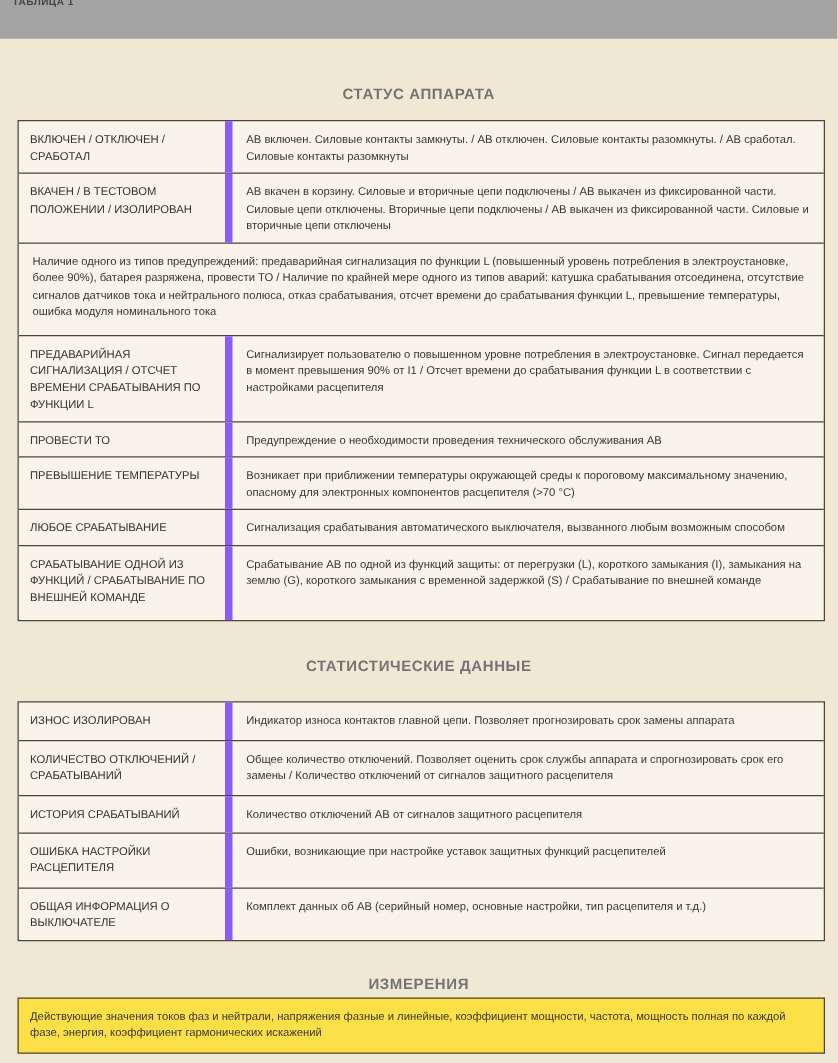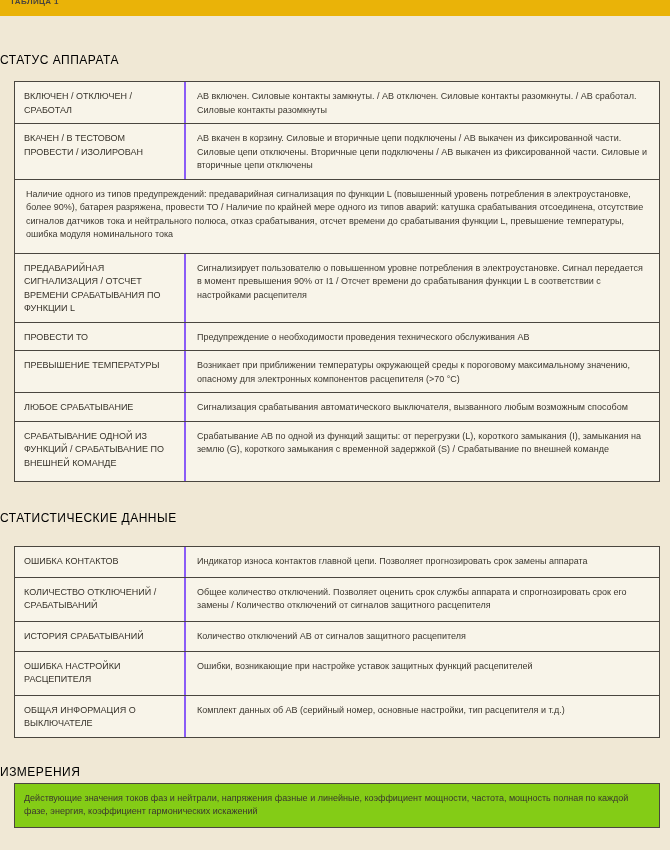--- a/index.html
+++ b/index.html
@@ -5,55 +5,56 @@
   * { box-sizing: border-box; margin: 0; padding: 0; }
   html, body {
     width: 670px; height: 850px;
     background: #f0e8d5;
     font-family: "Liberation Sans", sans-serif;
     overflow: hidden;
   }
   .page { width: 670px; height: 850px; position: relative; }
 
   .topstrip {
-    background: #eab308;
-    height: 16px;
+    background: #a3a3a3;
+    height: 31px;
     overflow: hidden;
   }
   .table-caption {
     font-size: 8px;
     font-weight: bold;
     color: #4a453c;
     letter-spacing: 0.4px;
     margin: -3px 0 0 10px;
   }
 
   .section-title {
+    text-align: center;
     font-size: 12px;
-    font-weight: normal;
-    color: #000000;
+    font-weight: bold;
+    color: #737373;
     letter-spacing: 0.5px;
     line-height: 15px;
   }
   .title-1 { margin: 37px 0 13px; }
   .title-2 { margin: 29px 0 20px; }
   .title-3 { margin: 27px 0 3px; }
 
   .tbl {
     margin: 0 10px 0 14px;
     width: 646px;
     border: 1px solid #4a463f;
     background: #f8f4e9;
   }
   .row { display: flex; border-bottom: 1px solid #4a463f; }
   .row:last-child { border-bottom: none; }
   .cell-l {
     width: 171px;
     flex: 0 0 171px;
-    border-right: 2px solid #8b5cf6;
+    border-right: 6px solid #8b5cf6;
     padding: 8px 8px 6px 9px;
     font-size: 9px;
     line-height: 13.5px;
     color: #36322a;
   }
   .cell-r {
     flex: 1;
     padding: 8px 12px 6px 11px;
     font-size: 9px;
     line-height: 13.5px;
@@ -73,21 +74,21 @@
   .t-stats .row:nth-child(2) { min-height: 44px; }
   .t-stats .row:nth-child(3) { min-height: 30px; }
   .t-stats .row:nth-child(4) { min-height: 44px; }
   .t-stats .row:nth-child(5) { min-height: 38px; }
 
   .measure-box {
     margin: 0 10px 0 14px;
     width: 646px;
     min-height: 45px;
     border: 1px solid #4a463f;
-    background: #84cc16;
+    background: #fde047;
     padding: 8px 12px 6px 9px;
     font-size: 9px;
     line-height: 13.5px;
     color: #3b372f;
   }
 </style>
 </head>
 <body>
 
 <div class="page">
@@ -97,21 +98,21 @@
   </div>
 
   <div class="section-title title-1">СТАТУС АППАРАТА</div>
 
   <div class="tbl t-status">
     <div class="row">
       <div class="cell-l">ВКЛЮЧЕН / ОТКЛЮЧЕН / СРАБОТАЛ</div>
       <div class="cell-r">АВ включен. Силовые контакты замкнуты. / АВ отключен. Силовые контакты разомкнуты. / АВ сработал. Силовые контакты разомкнуты</div>
     </div>
     <div class="row">
-      <div class="cell-l">ВКАЧЕН / В ТЕСТОВОМ ПРОВЕСТИ / ИЗОЛИРОВАН</div>
+      <div class="cell-l">ВКАЧЕН / В ТЕСТОВОМ ПОЛОЖЕНИИ / ИЗОЛИРОВАН</div>
       <div class="cell-r">АВ вкачен в корзину. Силовые и вторичные цепи подключены / АВ выкачен из фиксированной части. Силовые цепи отключены. Вторичные цепи подключены / АВ выкачен из фиксированной части. Силовые и вторичные цепи отключены</div>
     </div>
     <div class="row">
       <div class="cell-r">Наличие одного из типов предупреждений: предаварийная сигнализация по функции L (повышенный уровень потребления в электроустановке, более 90%), батарея разряжена, провести ТО / Наличие по крайней мере одного из типов аварий: катушка срабатывания отсоединена, отсутствие сигналов датчиков тока и нейтрального полюса, отказ срабатывания, отсчет времени до срабатывания функции L, превышение температуры, ошибка модуля номинального тока</div>
     </div>
     <div class="row">
       <div class="cell-l">ПРЕДАВАРИЙНАЯ СИГНАЛИЗАЦИЯ / ОТСЧЕТ ВРЕМЕНИ СРАБАТЫВАНИЯ ПО ФУНКЦИИ L</div>
       <div class="cell-r">Сигнализирует пользователю о повышенном уровне потребления в электроустановке. Сигнал передается в момент превышения 90% от I1 / Отсчет времени до срабатывания функции L в соответствии с настройками расцепителя</div>
     </div>
     <div class="row">
@@ -129,21 +130,21 @@
     <div class="row">
       <div class="cell-l">СРАБАТЫВАНИЕ ОДНОЙ ИЗ ФУНКЦИЙ / СРАБАТЫВАНИЕ ПО ВНЕШНЕЙ КОМАНДЕ</div>
       <div class="cell-r">Срабатывание АВ по одной из функций защиты: от перегрузки (L), короткого замыкания (I), замыкания на землю (G), короткого замыкания с временной задержкой (S) / Срабатывание по внешней команде</div>
     </div>
   </div>
 
   <div class="section-title title-2">СТАТИСТИЧЕСКИЕ ДАННЫЕ</div>
 
   <div class="tbl t-stats">
     <div class="row">
-      <div class="cell-l">ОШИБКА КОНТАКТОВ</div>
+      <div class="cell-l">ИЗНОС ИЗОЛИРОВАН</div>
       <div class="cell-r">Индикатор износа контактов главной цепи. Позволяет прогнозировать срок замены аппарата</div>
     </div>
     <div class="row">
       <div class="cell-l">КОЛИЧЕСТВО ОТКЛЮЧЕНИЙ / СРАБАТЫВАНИЙ</div>
       <div class="cell-r">Общее количество отключений. Позволяет оценить срок службы аппарата и спрогнозировать срок его замены / Количество отключений от сигналов защитного расцепителя</div>
     </div>
     <div class="row">
       <div class="cell-l">ИСТОРИЯ СРАБАТЫВАНИЙ</div>
       <div class="cell-r">Количество отключений АВ от сигналов защитного расцепителя</div>
     </div>

